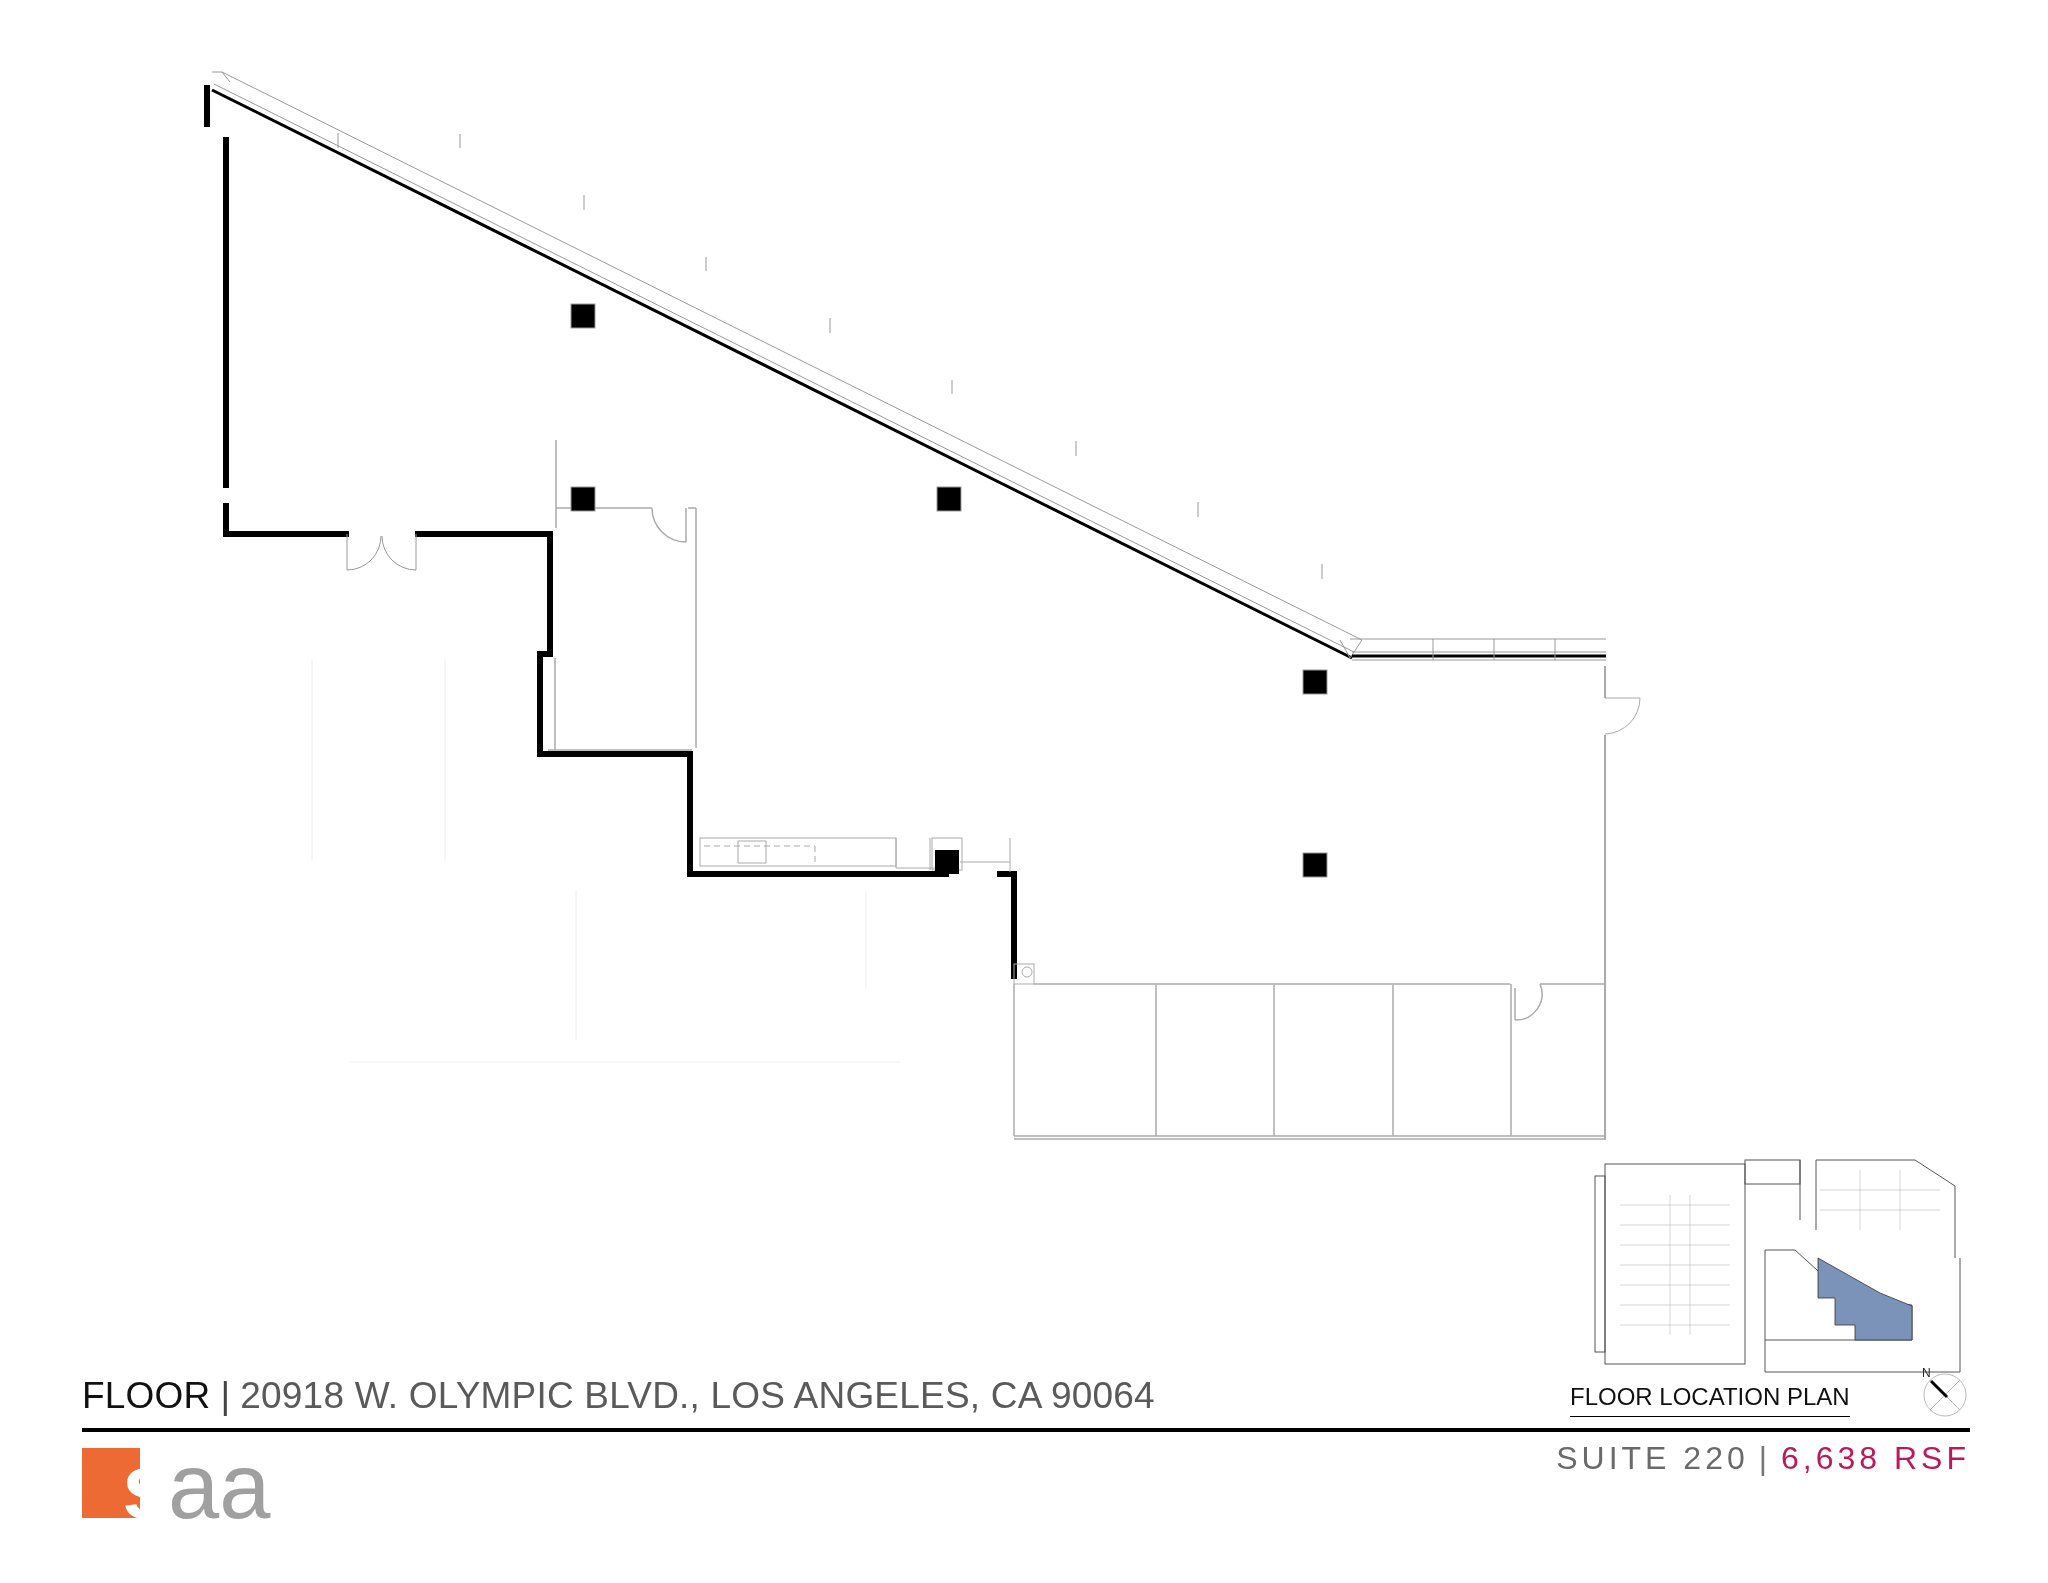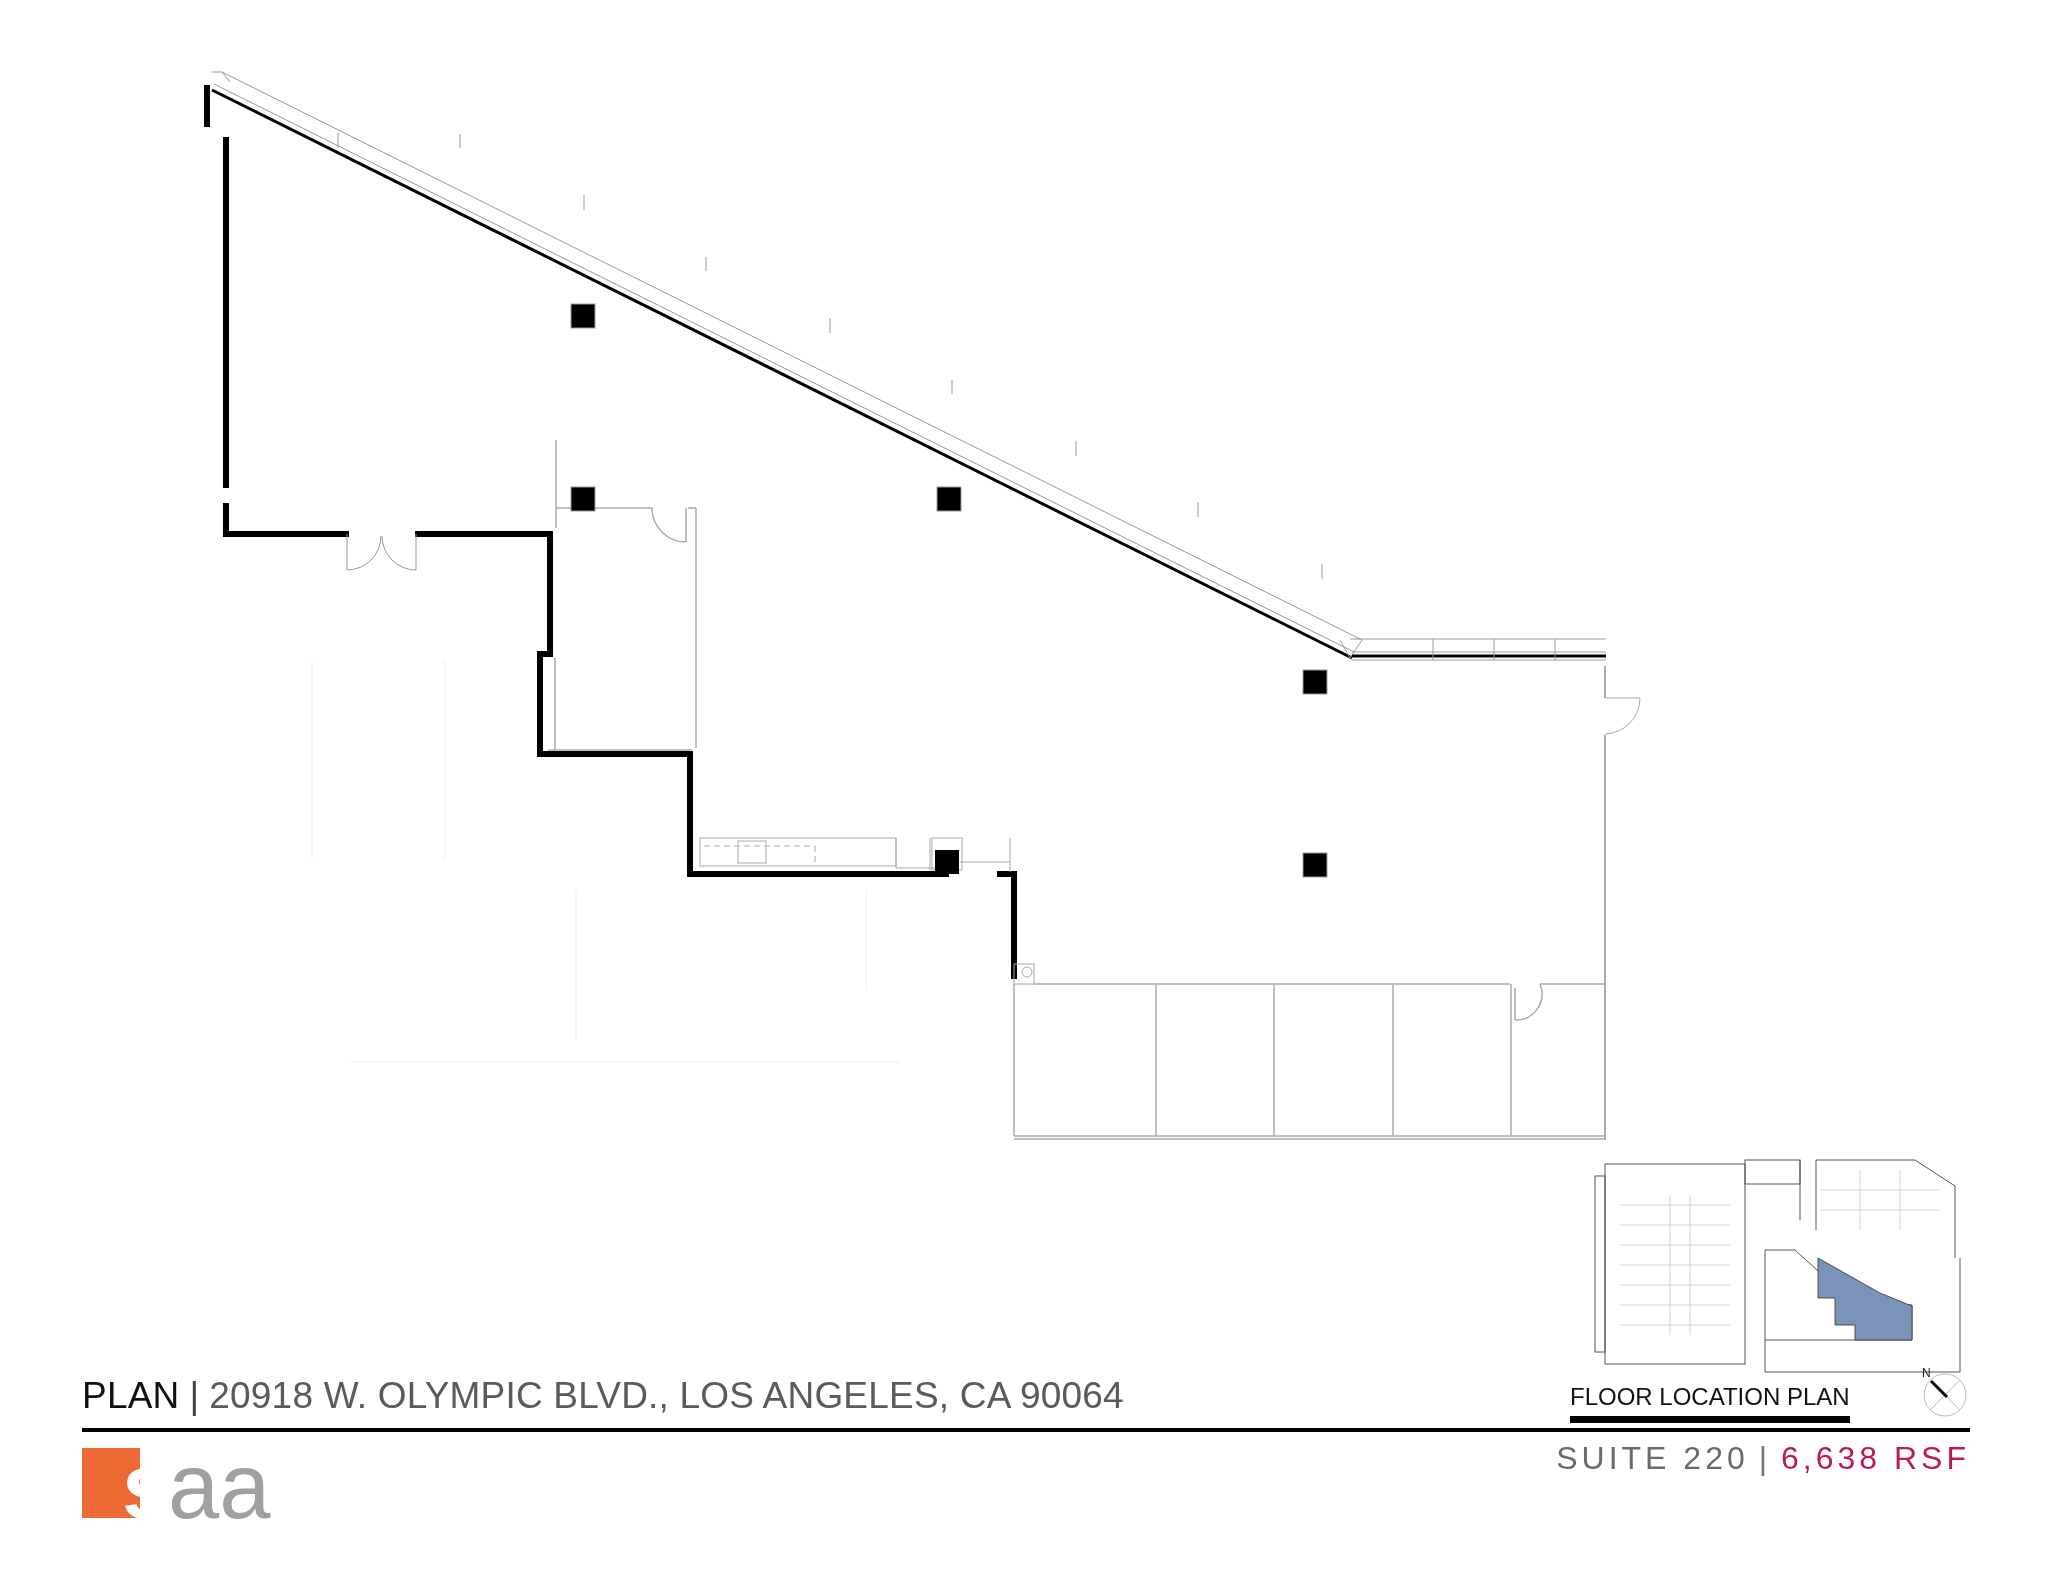--- a/index.html
+++ b/index.html
@@ -4,21 +4,21 @@
   <style>
     html, body { margin: 0; padding: 0; background: #ffffff; }
     body { width: 2048px; height: 1583px; position: relative; overflow: hidden; font-family: "Liberation Sans", sans-serif; }
     .plan { position: absolute; left: 0; top: 0; width: 2048px; height: 1583px; }
     .footer-rule { position: absolute; left: 82px; top: 1428px; width: 1888px; height: 4px; background: #000; }
     .title-line { position: absolute; left: 82px; top: 1374px; font-size: 37px; letter-spacing: 0.2px; white-space: nowrap; line-height: 44px; }
     .title-line .proj { color: #111; }
     .title-line .sep { color: #444; margin: 0 10px; }
     .title-line .addr { color: #5a5a5a; }
     .logo { position: absolute; left: 82px; top: 1448px; width: 210px; height: 72px; }
-    .flp-label { position: absolute; left: 1570px; top: 1382px; font-size: 24px; color: #111; white-space: nowrap; padding-bottom: 4px; border-bottom: 7px solid #000000; line-height: 30px; }
+    .flp-label { position: absolute; left: 1570px; top: 1382px; font-size: 24px; color: #111; white-space: nowrap; padding-bottom: 4px; border-bottom: 1px solid #000000; line-height: 30px; }
     .suite-line { position: absolute; right: 78px; top: 1438px; font-size: 32px; letter-spacing: 4px; white-space: nowrap; line-height: 40px; }
     .suite-line .suite { color: #6a6a6a; }
     .suite-line .pipe { color: #777; margin: 0 10px; }
     .suite-line .rsf { color: #be185d; }
     .keyplan { position: absolute; left: 1560px; top: 1150px; width: 450px; height: 225px; }
     .north { position: absolute; left: 1920px; top: 1370px; width: 50px; height: 50px; }
     .north-n { position: absolute; left: 1922px; top: 1366px; font-size: 12px; color: #222; }
   </style>
 </head>
 <body>
@@ -126,21 +126,21 @@
   <g fill="none" stroke="#eee" stroke-width="1">
     <line x1="312" y1="660" x2="312" y2="860"></line>
     <line x1="445" y1="660" x2="445" y2="860"></line>
     <line x1="576" y1="890" x2="576" y2="1040"></line>
     <line x1="866" y1="890" x2="866" y2="990"></line>
     <line x1="350" y1="1062" x2="900" y2="1062"></line>
   </g>
 </svg>
 
 <div class="title-line">
-  <span class="proj">PLAN</span><span class="sep">|</span><span class="addr">20918 W. OLYMPIC BLVD., LOS ANGELES, CA 90064</span>
+  <span class="proj">FLOOR</span><span class="sep">|</span><span class="addr">20918 W. OLYMPIC BLVD., LOS ANGELES, CA 90064</span>
 </div>
 
 <div class="footer-rule"></div>
 
 <svg class="logo" viewBox="0 0 210 72" xmlns="http://www.w3.org/2000/svg">
   <rect x="0" y="0" width="58" height="70" fill="#EE6A34"></rect>
   <text x="40" y="70" font-family="Liberation Sans, sans-serif" font-size="92" fill="#ffffff" font-weight="bold">s</text>
   <text x="86" y="70" font-family="Liberation Sans, sans-serif" font-size="92" fill="#A0A0A0">aa</text>
 </svg>
 

